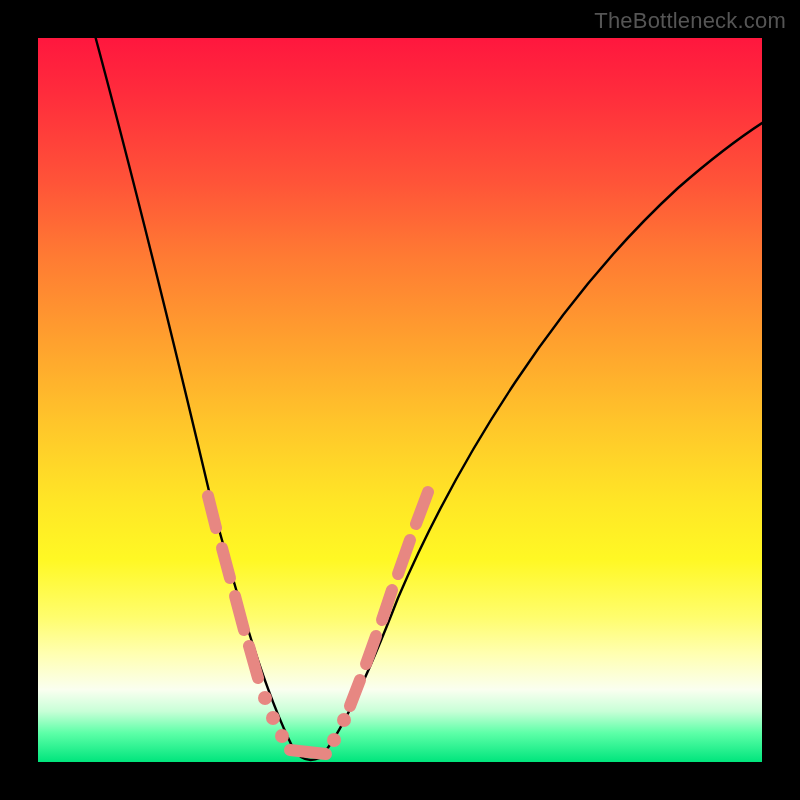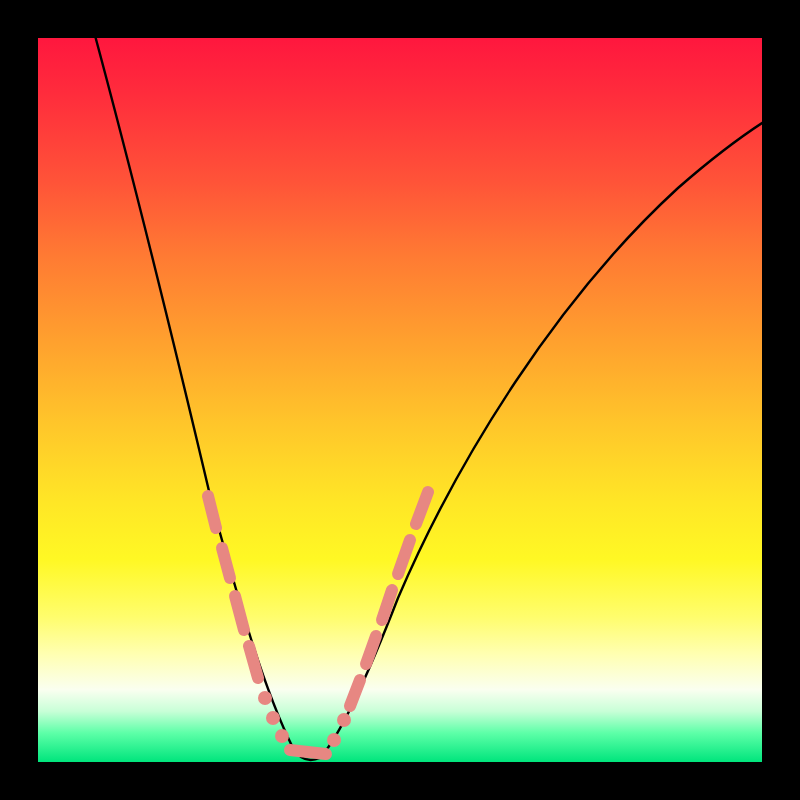--- a/index.html
+++ b/index.html
@@ -103,13 +103,14 @@
 
       <circle class="dot" cx="296" cy="702" r="7"></circle>
       <circle class="dot" cx="306" cy="682" r="7"></circle>
       <line class="segment" x1="312" y1="668" x2="322" y2="642"></line>
       <line class="segment" x1="328" y1="626" x2="338" y2="598"></line>
       <line class="segment" x1="344" y1="582" x2="354" y2="552"></line>
       <line class="segment" x1="360" y1="536" x2="372" y2="502"></line>
       <line class="segment" x1="378" y1="486" x2="390" y2="454"></line>
     </svg>
   </div>
+  <div class="watermark">TheBottleneck.com</div>
 </div>
 
 </body></html>

